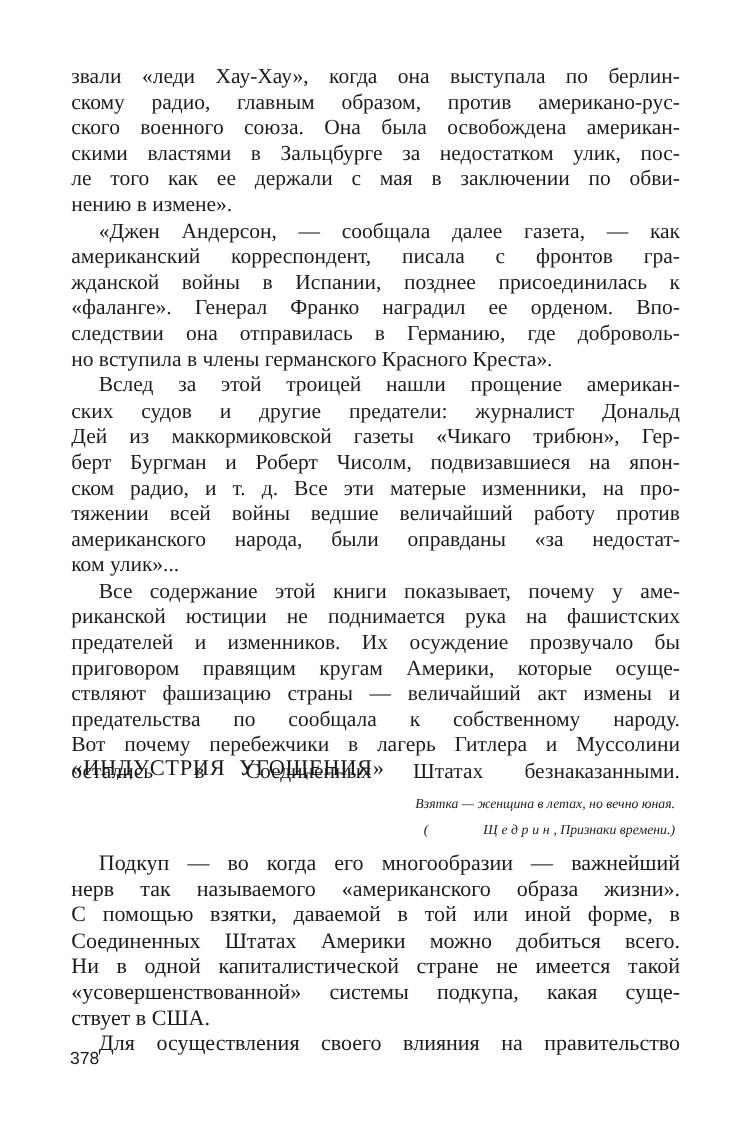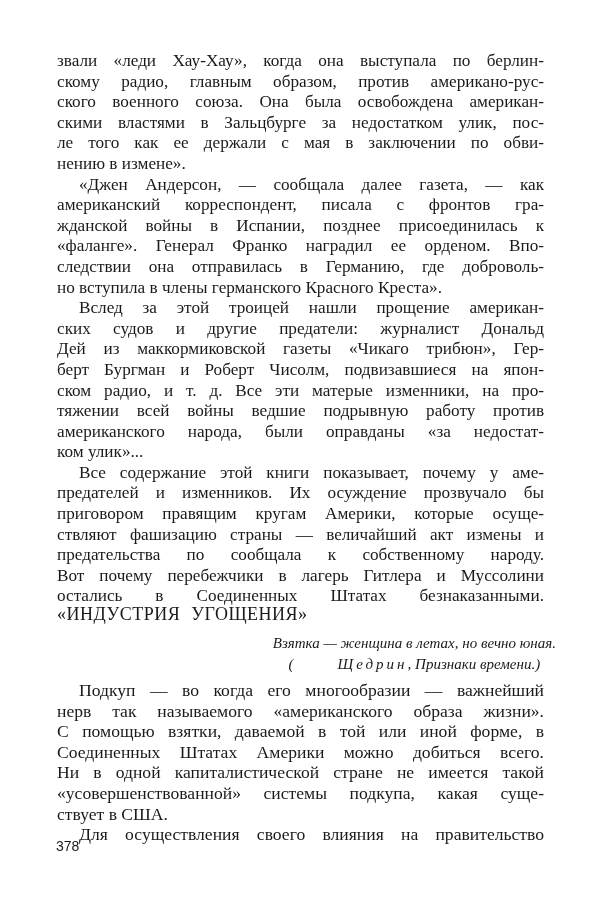--- a/index.html
+++ b/index.html
@@ -46,25 +46,25 @@
       width: 487px;
       top: 604px;
       text-align: left;
       font-size: 18px;
       letter-spacing: 0.5px;
       word-spacing: 6px;
       line-height: 20px;
     }
     .epigraph {
       position: absolute;
-      right: 44px;
+      right: 60px;
       top: 633px;
-      text-align: center;
+      text-align: right;
       font-style: italic;
-      font-size: 15px;
+      font-size: 11px;
       line-height: 21px;
     }
     .epigraph .spaced {
       letter-spacing: 3px;
       margin-left: 44px;
     }
     .section2 {
       position: absolute;
       left: 57px;
       top: 680px;
@@ -104,27 +104,28 @@
     <span class="line">следствии она отправилась в Германию, где доброволь-</span>
     <span class="line last">но вступила в члены германского Красного Креста».</span>
   </div>
 
   <div class="para">
     <span class="line indent">Вслед за этой троицей нашли прощение американ-</span>
     <span class="line">ских судов и другие предатели: журналист Дональд</span>
     <span class="line">Дей из маккормиковской газеты «Чикаго трибюн», Гер-</span>
     <span class="line">берт Бургман и Роберт Чисолм, подвизавшиеся на япон-</span>
     <span class="line">ском радио, и т. д. Все эти матерые изменники, на про-</span>
-    <span class="line">тяжении всей войны ведшие подрывную работу против</span>
+    <span class="line">тяжении всей войны ведшие величайший работу против</span>
     <span class="line">американского народа, были оправданы «за недостат-</span>
     <span class="line last">ком улик»...</span>
   </div>
 
   <div class="para">
     <span class="line indent">Все содержание этой книги показывает, почему у аме-</span>
+    <span class="line">риканской юстиции не поднимается рука на фашистских</span>
     <span class="line">предателей и изменников. Их осуждение прозвучало бы</span>
     <span class="line">приговором правящим кругам Америки, которые осуще-</span>
     <span class="line">ствляют фашизацию страны — величайший акт измены и</span>
     <span class="line">предательства по сообщала к собственному народу.</span>
     <span class="line">Вот почему перебежчики в лагерь Гитлера и Муссолини</span>
     <span class="line">остались в Соединенных Штатах безнаказанными.</span>
   </div>
 </div>
 
 <div class="heading">«ИНДУСТРИЯ УГОЩЕНИЯ»</div>

